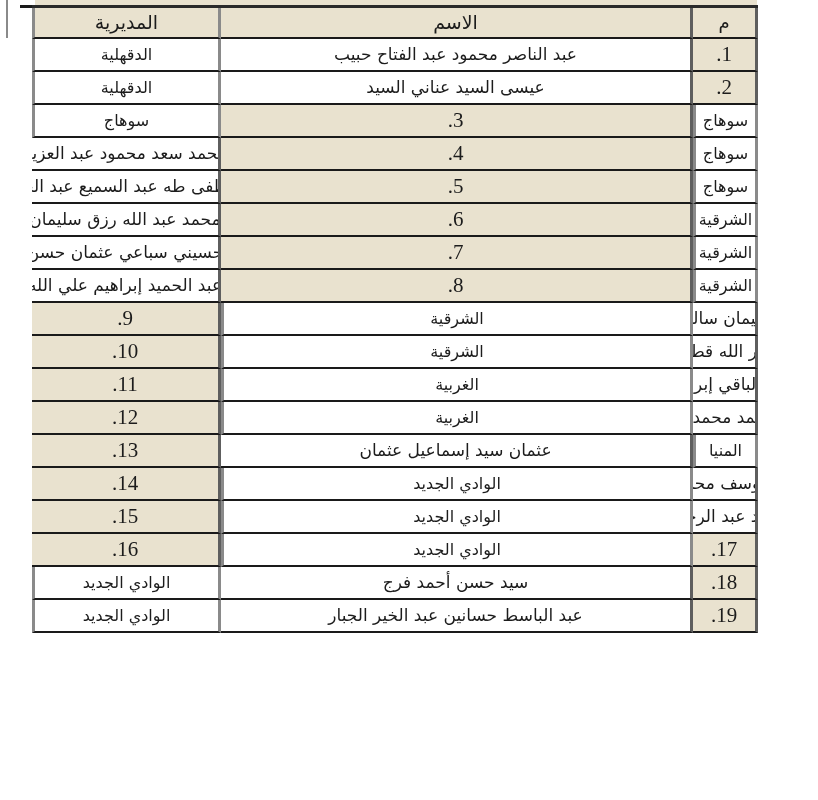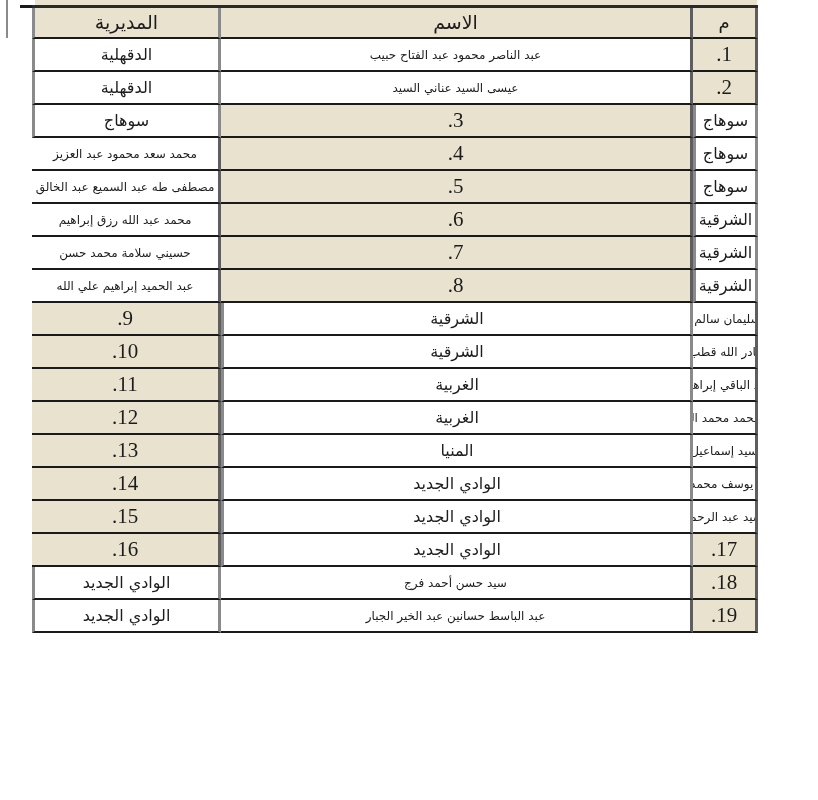--- a/index.html
+++ b/index.html
@@ -34,21 +34,21 @@
     background:#ffffff;
   }
   .roster::before{ 
     content:"";position:absolute;left:-12px;top:-3px;width:12px;height:3px;
     background:var(--line-dark);
   }
   .cell{
     display:flex;align-items:center;justify-content:center;
     border-bottom:2px solid var(--line-dark);
     height:33px;
-    font-size:12px;
+    font-size:17px;
     line-height:1;
     direction:rtl;
     white-space:nowrap;
     overflow:hidden;
   }
   .c-dir{
     border-left:3px solid var(--line-gray);
     border-right:3px solid var(--line-gray);
     position:relative;
     font-size:16px;
@@ -98,25 +98,25 @@
 
   <div class="cell c-dir">سوهاج</div>
   <div class="cell c-name">محمد سعد محمود عبد العزيز</div>
   <div class="cell c-num">.4</div>
 
   <div class="cell c-dir">سوهاج</div>
   <div class="cell c-name">مصطفى طه عبد السميع عبد الخالق</div>
   <div class="cell c-num">.5</div>
 
   <div class="cell c-dir">سوهاج</div>
-  <div class="cell c-name">محمد عبد الله رزق إبراهيم</div>
+  <div class="cell c-name">محمد عبد الله رزق سليمان</div>
   <div class="cell c-num">.6</div>
 
   <div class="cell c-dir">الشرقية</div>
-  <div class="cell c-name">حسيني سلامة محمد حسن</div>
+  <div class="cell c-name">حسيني سباعي عثمان حسن</div>
   <div class="cell c-num">.7</div>
 
   <div class="cell c-dir">الشرقية</div>
   <div class="cell c-name">عبد الحميد إبراهيم علي الله</div>
   <div class="cell c-num">.8</div>
 
   <div class="cell c-dir">الشرقية</div>
   <div class="cell c-num">.9</div>
 
   <div class="cell c-dir">الشرقية</div>
@@ -128,22 +128,22 @@
   <div class="cell c-num">.11</div>
 
   <div class="cell c-dir">الغربية</div>
   <div class="cell c-name">الحسين عبد الباقي إبراهيم مصطفى</div>
   <div class="cell c-num">.12</div>
 
   <div class="cell c-dir">الغربية</div>
   <div class="cell c-name">محمد محمد محمد الشحري</div>
   <div class="cell c-num">.13</div>
 
+  <div class="cell c-name">عثمان سيد إسماعيل عثمان</div>
   <div class="cell c-dir">المنيا</div>
-  <div class="cell c-name">عثمان سيد إسماعيل عثمان</div>
   <div class="cell c-num">.14</div>
 
   <div class="cell c-dir">الوادي الجديد</div>
   <div class="cell c-name">صالح يوسف محمد عمر</div>
   <div class="cell c-num">.15</div>
 
   <div class="cell c-dir">الوادي الجديد</div>
   <div class="cell c-name">علي سيد عبد الرحمن عيد</div>
   <div class="cell c-num">.16</div>
 

